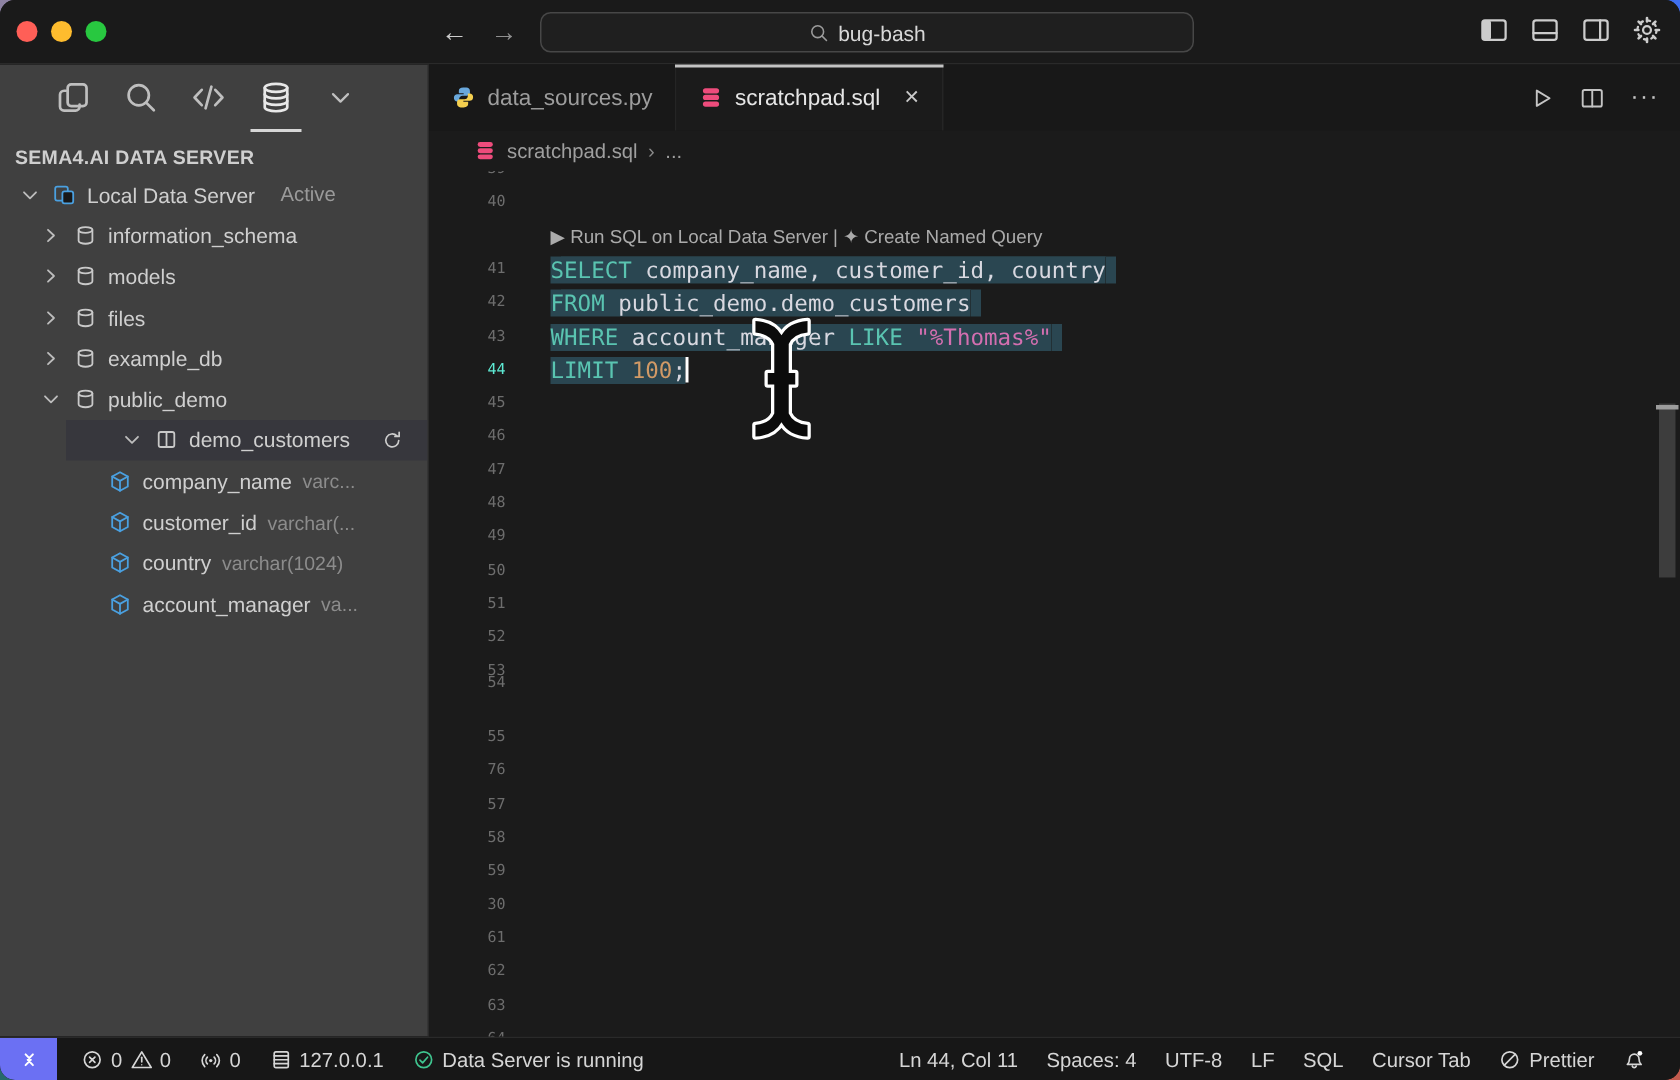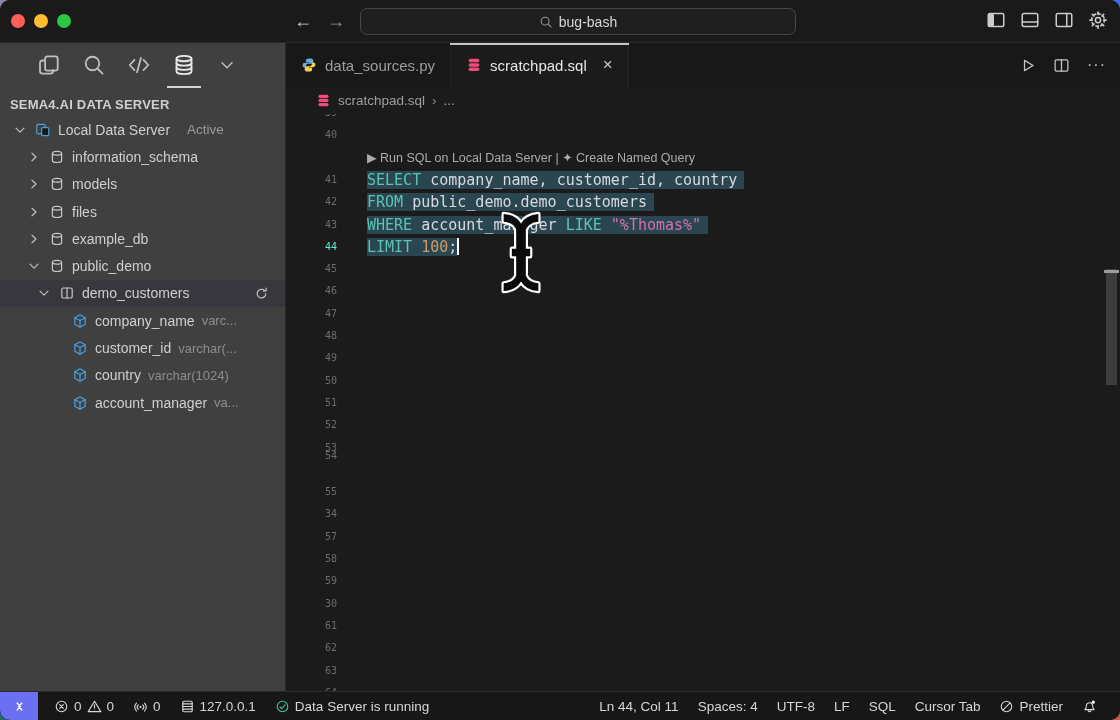--- a/index.html
+++ b/index.html
@@ -30,21 +30,21 @@
   
   .sidebar{width:285px;flex:none;background:#404040;border-right:1px solid #2a2a2a;display:flex;flex-direction:column;overflow:hidden;}
   .activity{height:44px;flex:none;display:flex;align-items:center;padding-left:37px;gap:21px;color:#bfbfbf;}
   .act-ic{display:flex;position:relative;padding:4px 0;}
   .act-ic.active{color:#e8e8e8;}
   .act-ic.active::after{content:"";position:absolute;left:-5px;right:-5px;bottom:-7px;height:2px;background:#d6d6d6;}
   .sb-header{padding:10px 0 4px 10px;font-size:13px;font-weight:bold;letter-spacing:.2px;color:#cfcfcf;}
   .tree{flex:1;font-size:14px;color:#cfcfcf;}
   .trow{height:27.3px;display:flex;align-items:center;gap:7px;}
   .trow.selected{background:#37373d;}
-  .lvl0{padding-left:12px;}.lvl1{padding-left:26px;}.lvl2{padding-left:36px;}.lvl3{padding-left:72px;}
+  .lvl0{padding-left:12px;}.lvl1{padding-left:26px;}.lvl2{padding-left:36px;margin-left:44px;}.lvl3{padding-left:72px;}
   .chev{width:16px;flex:none;color:#bdbdbd;display:flex;}
   .ticon{width:16px;height:16px;flex:none;display:flex;color:#c9c9c9;}
   .ticon.blue{color:#4aa0e0;}
   .tlabel{white-space:nowrap;}
   .ttype{font-size:13px;color:#8c8c8c;white-space:nowrap;}
   .tbadge{font-size:13.5px;color:#9a9a9a;margin-left:10px;}
   .refresh{margin-left:auto;margin-right:16px;color:#cccccc;display:flex;}
 
   
   .editor-col{flex:1;display:flex;flex-direction:column;background:#1b1b1b;position:relative;min-width:0;}
@@ -439,21 +439,21 @@
             <div class="erow" style="top: 322.5px;">
               <span class="ln">53</span>
             </div>
             <div class="erow" style="top: 331px;">
               <span class="ln">54</span>
             </div>
             <div class="erow" style="top: 367.1px;">
               <span class="ln">55</span>
             </div>
             <div class="erow" style="top: 389.4px;">
-              <span class="ln">34</span>
+              <span class="ln">76</span>
             </div>
             <div class="erow" style="top: 411.7px;">
               <span class="ln">57</span>
             </div>
             <div class="erow" style="top: 434px;">
               <span class="ln">58</span>
             </div>
             <div class="erow" style="top: 456.3px;">
               <span class="ln">59</span>
             </div>

